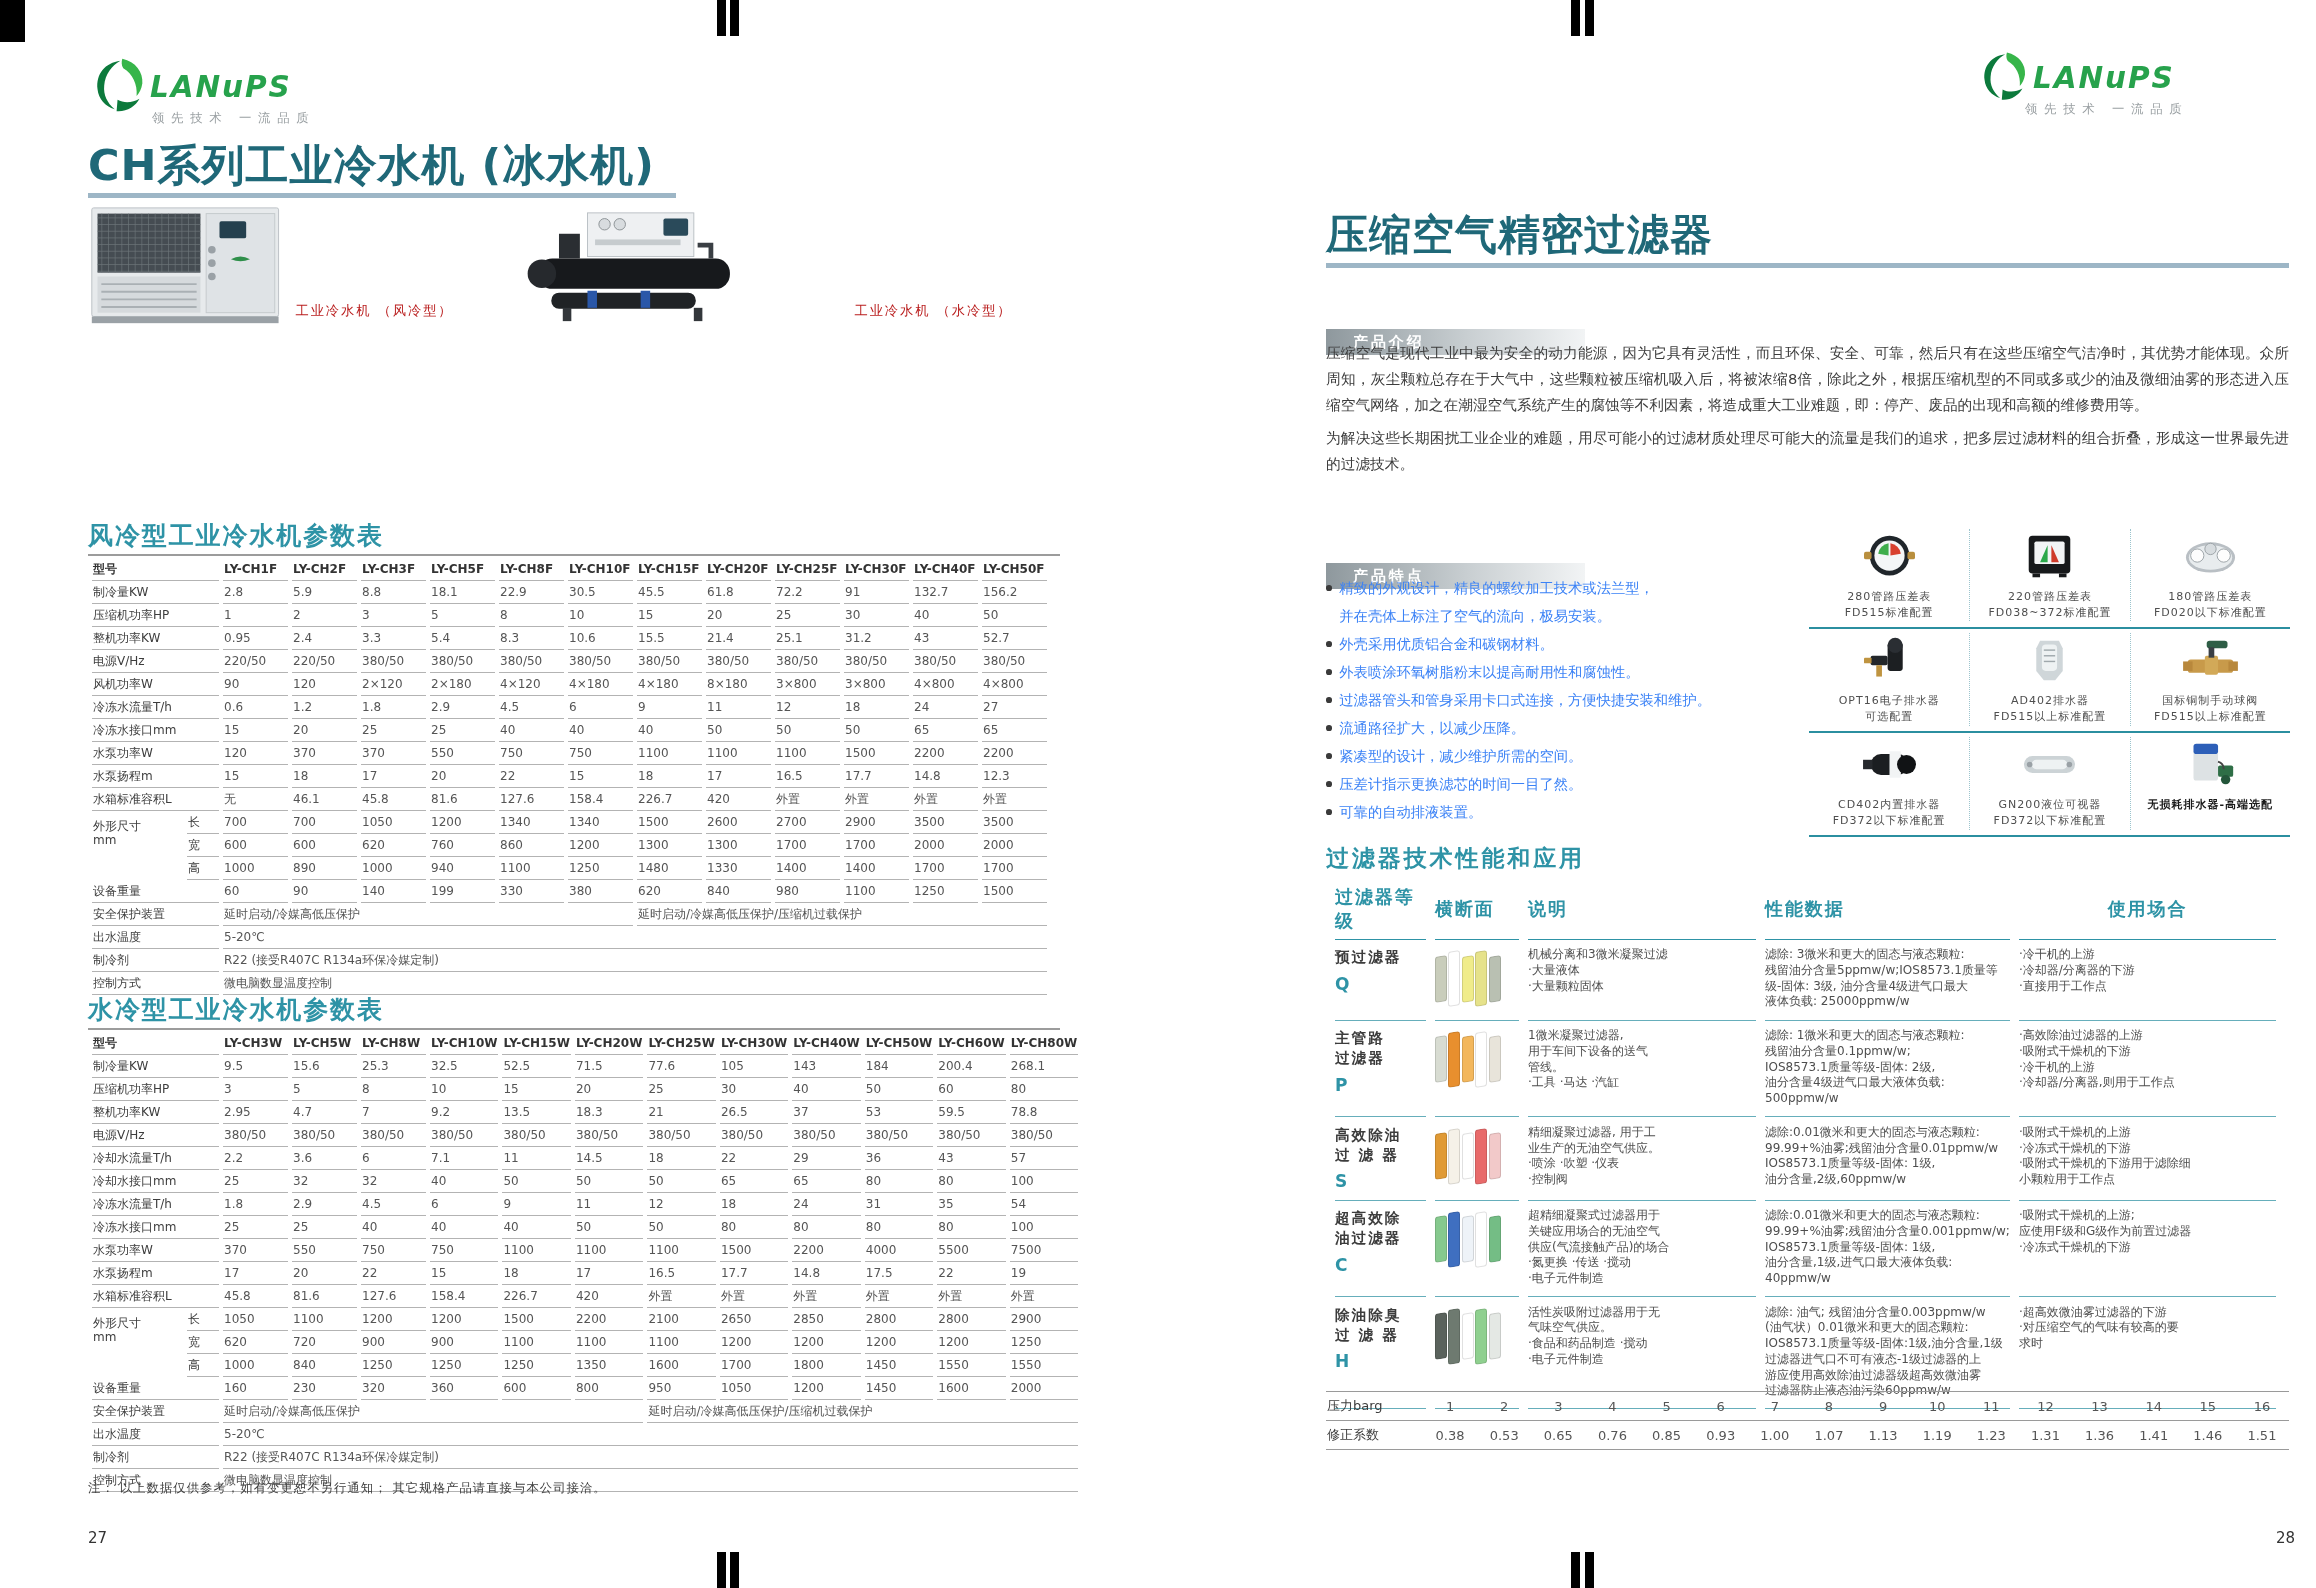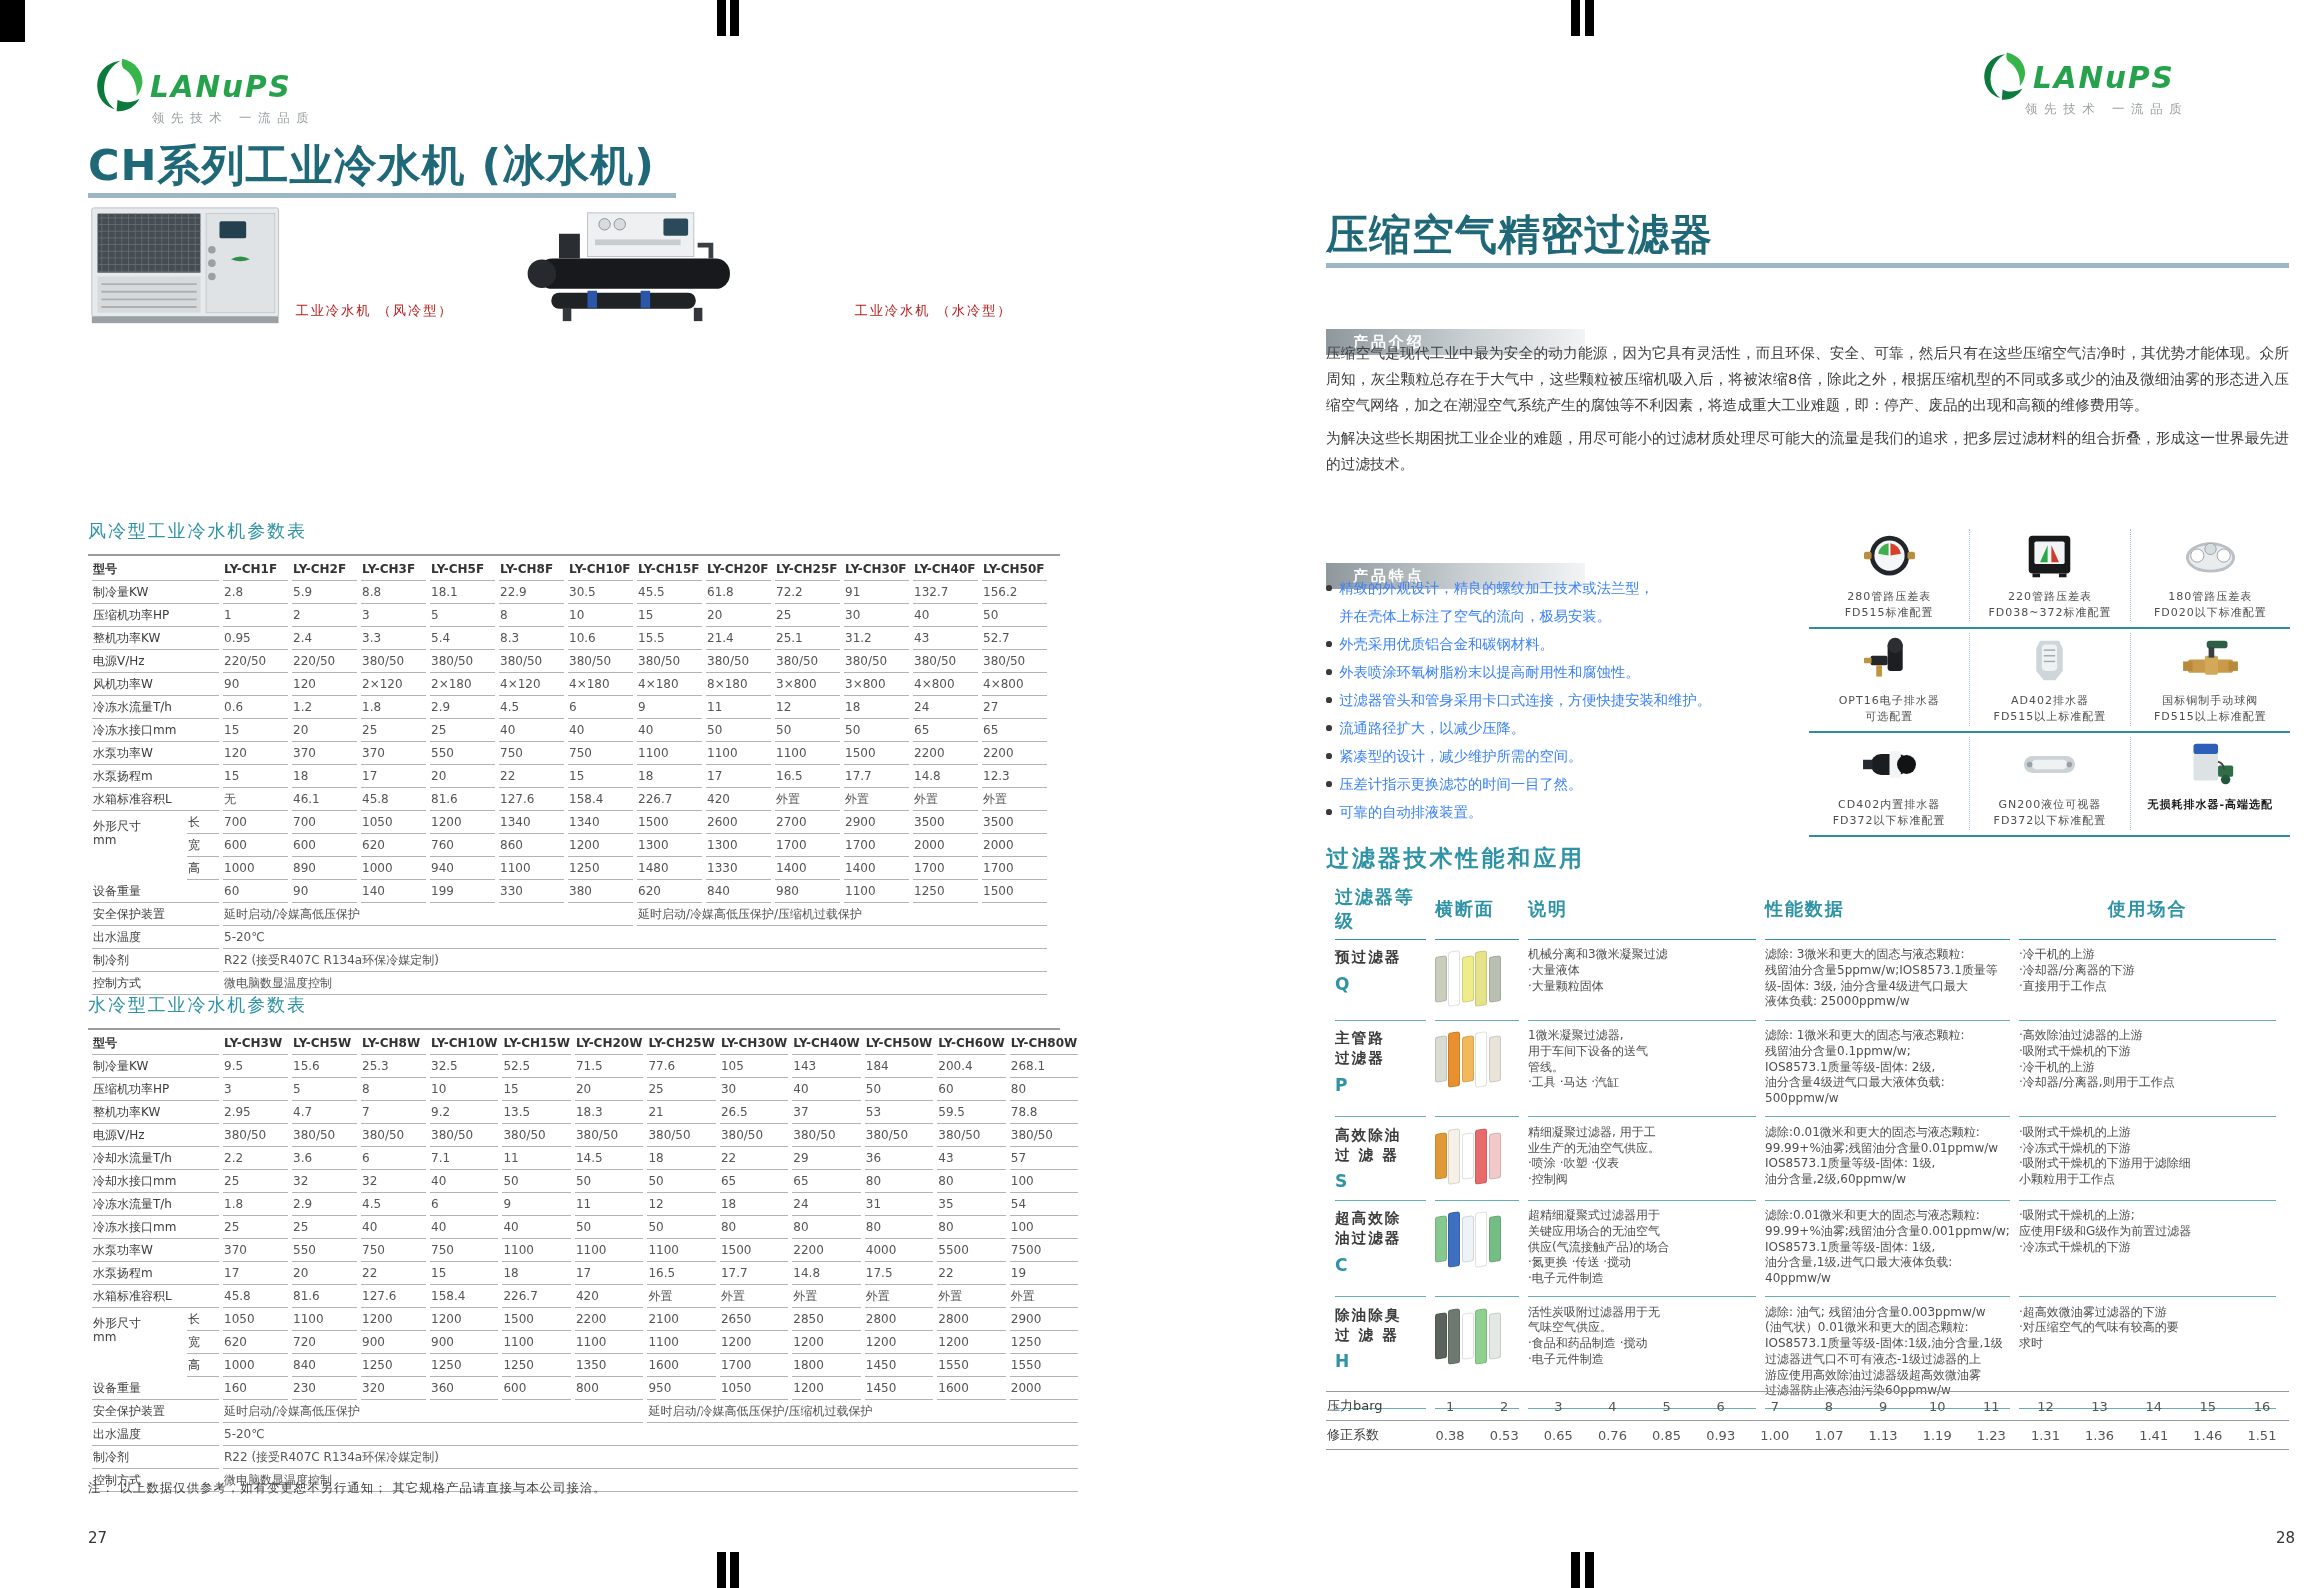--- a/index.html
+++ b/index.html
@@ -12,21 +12,21 @@
   .page.right{left:1158px;}
   .abs{position:absolute;}
 
   
   .brand{font-weight:bold;color:#27a24c;font-size:29.5px;letter-spacing:1.9px;font-style:italic;}
   .tagline{color:#9aa0a3;font-size:12.4px;letter-spacing:6.7px;}
 
   
   .h1{font-size:43px;font-weight:bold;color:#1f6878;letter-spacing:1px;white-space:nowrap;}
   .title-rule{height:4.8px;background:#9db6c6;}
-  .tbl-title{font-size:18px;font-weight:normal;color:#2e93a6;letter-spacing:1.9px;}
+  .tbl-title{font-size:25px;font-weight:bold;color:#2e93a6;letter-spacing:1.9px;}
   .thin-rule{height:1.9px;background:#9c9c9c;}
   .caption{font-size:13.3px;color:#b91c1c;text-align:center;letter-spacing:1.9px;}
   .note{font-size:12.4px;color:#3f3f3f;letter-spacing:1px;}
   .pagenum{font-size:15px;color:#333;}
 
   
   table.spec{border-collapse:separate;border-spacing:4.8px 0;table-layout:fixed;}
   table.spec col.cl{width:91px;} table.spec col.cs{width:32px;} table.spec col.cd{width:65px;}
   table.spec th, table.spec td{height:22px;border-bottom:1px solid #b3b3b3;text-align:left;
     padding:0 1px;font-size:12px;white-space:nowrap;overflow:hidden;color:#555;vertical-align:middle;}

